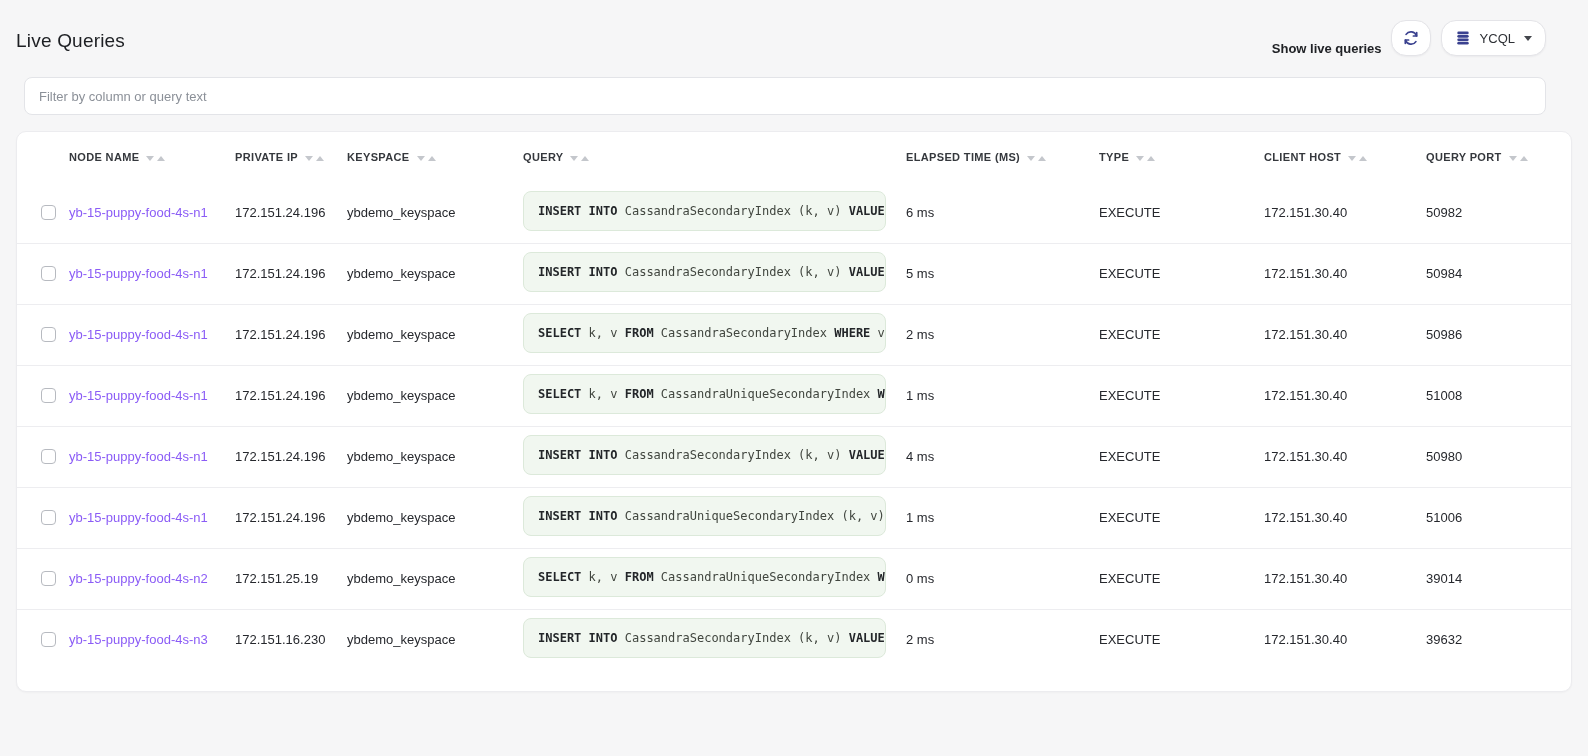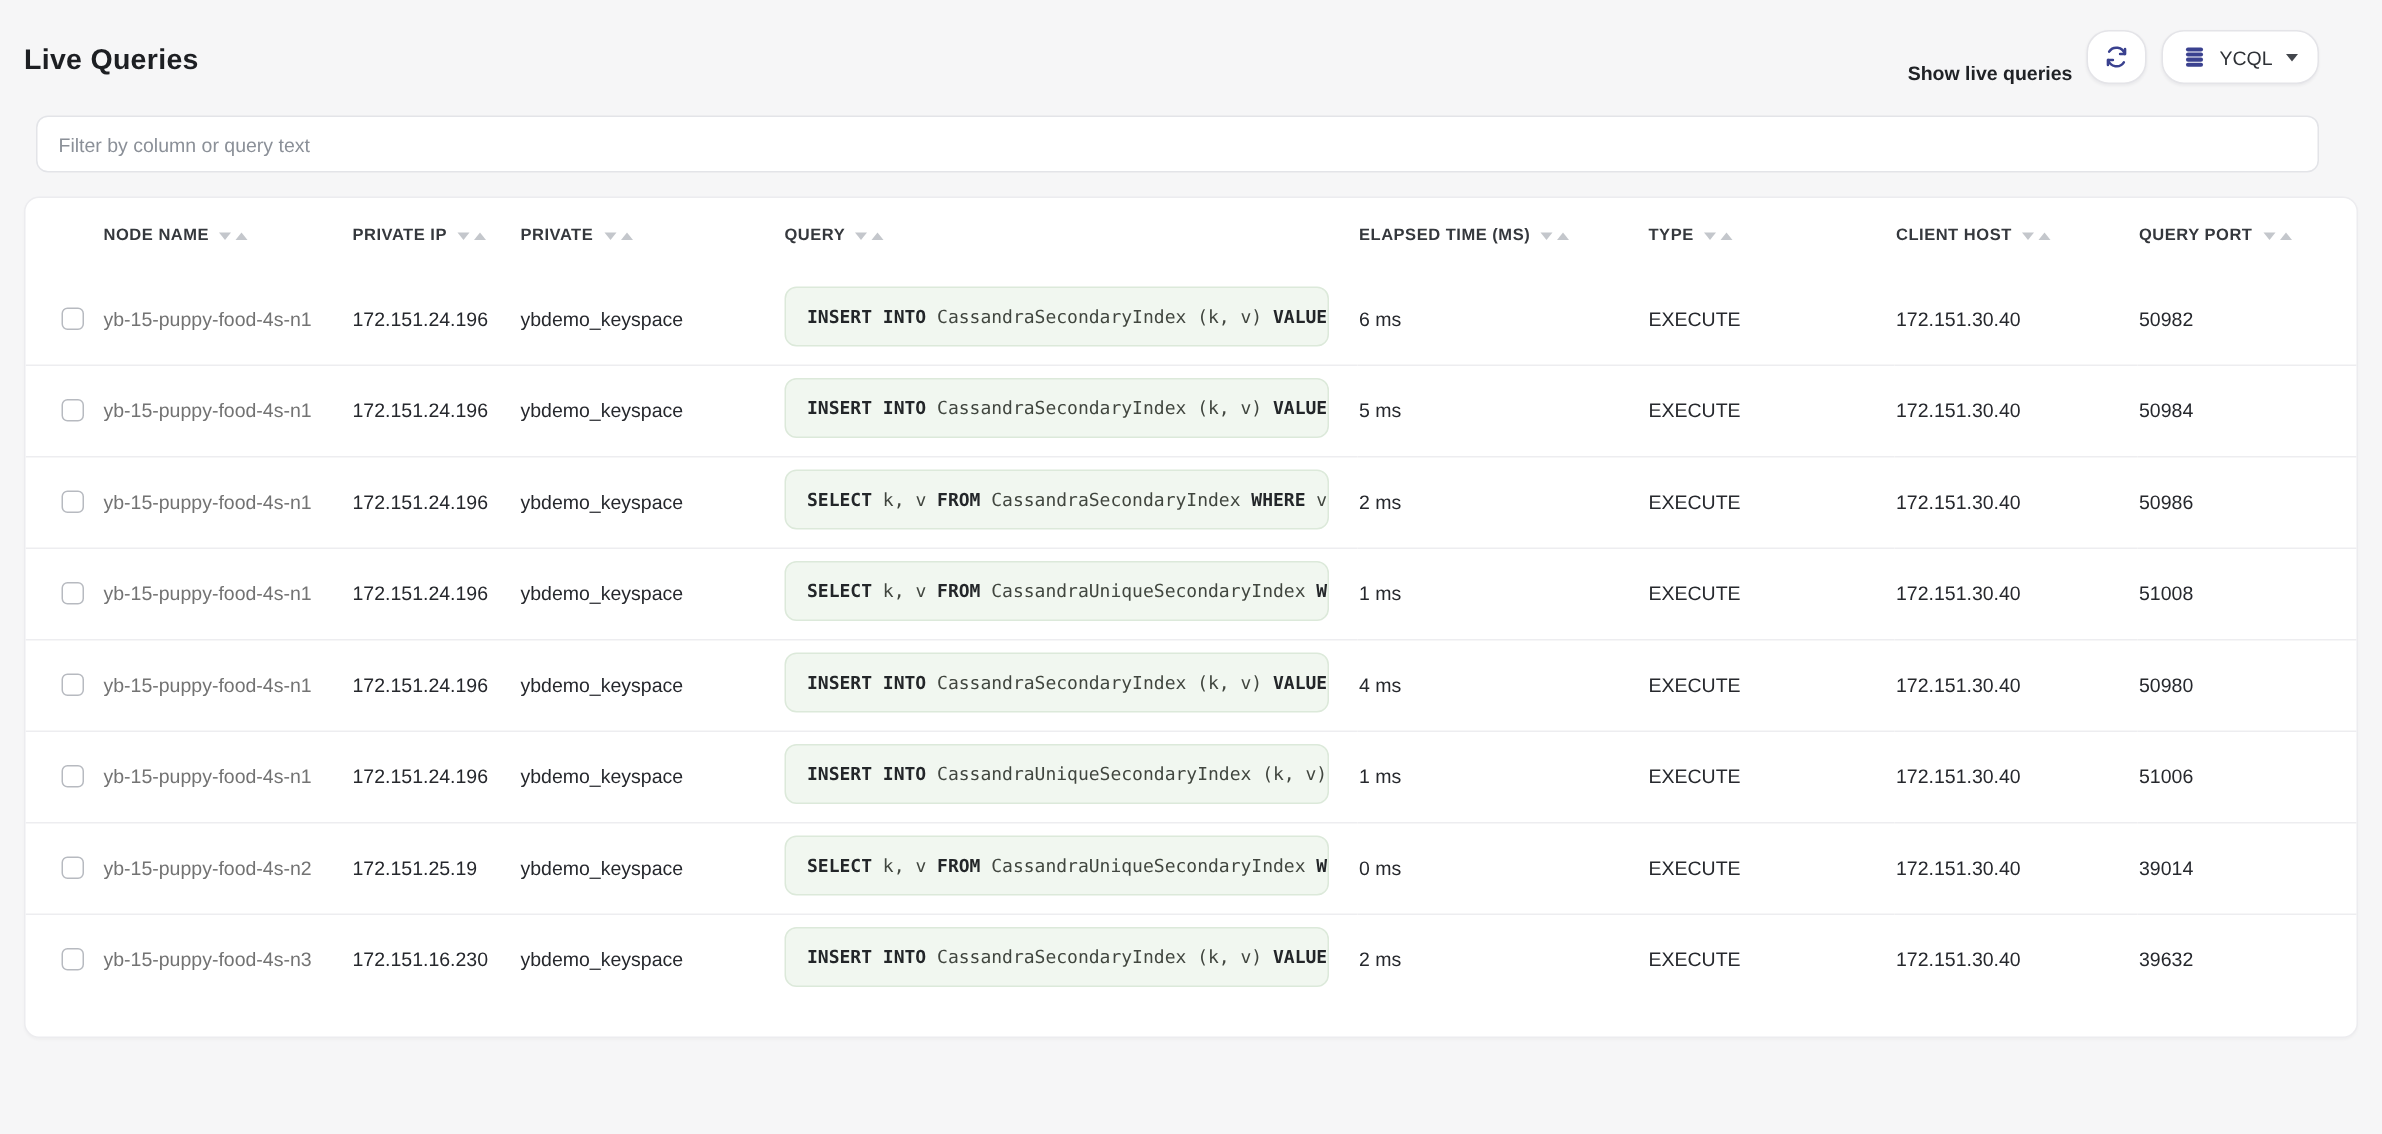--- a/index.html
+++ b/index.html
@@ -7,21 +7,21 @@
   body {
     width: 1588px; height: 756px;
     background: #f6f6f7;
     font-family: "Liberation Sans", sans-serif;
     color: #26282d;
     overflow: hidden;
   }
 
   
   .topbar { display: flex; justify-content: space-between; align-items: flex-start; padding: 20px 42px 0 16px; }
-  .page-title { font-size: 19px; font-weight: 700; color: #1d1f23; margin: 10px 0 0 0; letter-spacing: .2px; }
+  .page-title { font-size: 19px; font-weight: 400; color: #1d1f23; margin: 10px 0 0 0; letter-spacing: .2px; }
   .controls { display: flex; flex-direction: row; align-items: flex-end; gap: 9px; }
   .controls-label { font-size: 13px; font-weight: 700; color: #202226; }
   .controls-buttons { display: flex; gap: 10px; }
   .btn {
     background: #fff; border: 1px solid #e4e4e8; border-radius: 15px; height: 36px;
     display: flex; align-items: center; justify-content: center;
     box-shadow: 0 1px 2px rgba(20,20,40,.05); cursor: pointer;
   }
   .btn-refresh { width: 40px; }
   .btn-dropdown { padding: 0 13px; gap: 9px; font-size: 13px; color: #2e3136; font-weight: 400; }
@@ -59,21 +59,21 @@
     border-top: 1px solid #ededf0; white-space: nowrap; overflow: hidden;
   }
   tbody tr:first-child td { border-top: none; }
   .cell-checkbox { padding-left: 24px; }
   input[type="checkbox"] {
     appearance: none; -webkit-appearance: none;
     width: 15px; height: 15px; margin: 0;
     border: 1.5px solid #b7bac0; border-radius: 4px; background: #fff; cursor: pointer;
     display: block;
   }
-  .link { color: #737373; cursor: pointer; margin-top: 36px; }
+  .link { color: #8b5cf6; cursor: pointer; margin-top: 36px; }
   .query-box {
     display: inline-block; max-width: 363px;
     background: #f1f7f0; border: 1px solid #dce9da; border-radius: 8px;
     padding: 12px 14px;
     font-family: "DejaVu Sans Mono", monospace; font-size: 12px; color: #41463f;
     white-space: nowrap; overflow: hidden;
   }
   .query-box b { color: #232629; font-weight: 700; }
 
   .sort-icons { display: inline-flex; gap: 3px; margin-left: 7px; align-items: center; }
@@ -138,21 +138,21 @@
       <tr>
           <th></th>
           <th><span>NODE NAME</span><span class="sort-icons">
               <span class="tri tri-down"></span>
               <span class="tri tri-up"></span>
             </span></th>
           <th><span>PRIVATE IP</span><span class="sort-icons">
               <span class="tri tri-down"></span>
               <span class="tri tri-up"></span>
             </span></th>
-          <th><span>PRIVATE</span><span class="sort-icons">
+          <th><span>KEYSPACE</span><span class="sort-icons">
               <span class="tri tri-down"></span>
               <span class="tri tri-up"></span>
             </span></th>
           <th><span>QUERY</span><span class="sort-icons">
               <span class="tri tri-down"></span>
               <span class="tri tri-up"></span>
             </span></th>
           <th><span>ELAPSED TIME (MS)</span><span class="sort-icons">
               <span class="tri tri-down"></span>
               <span class="tri tri-up"></span>

